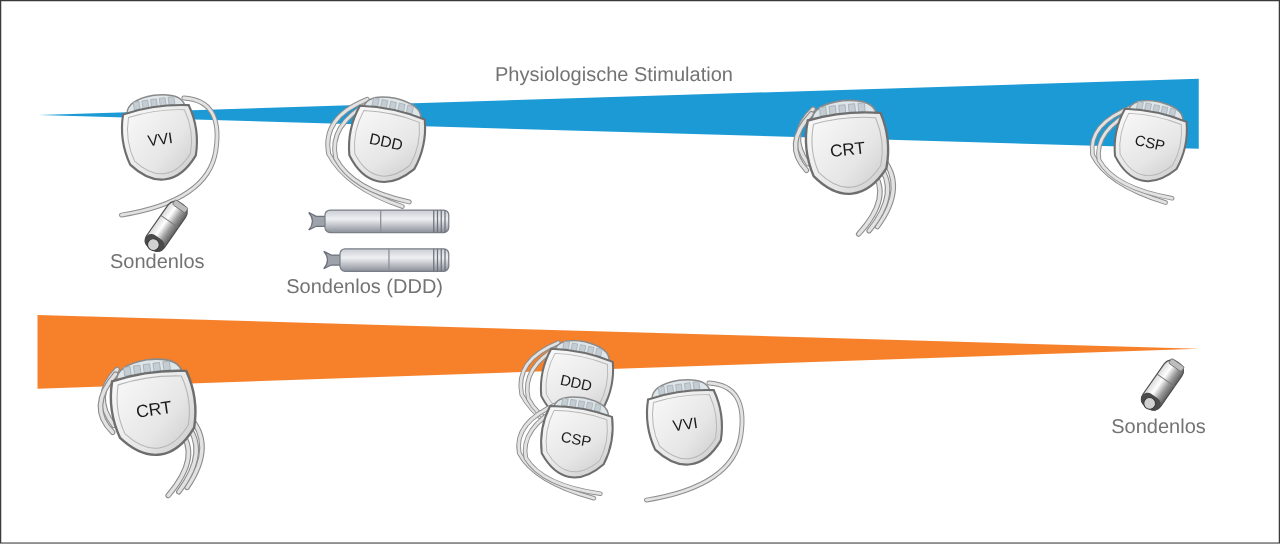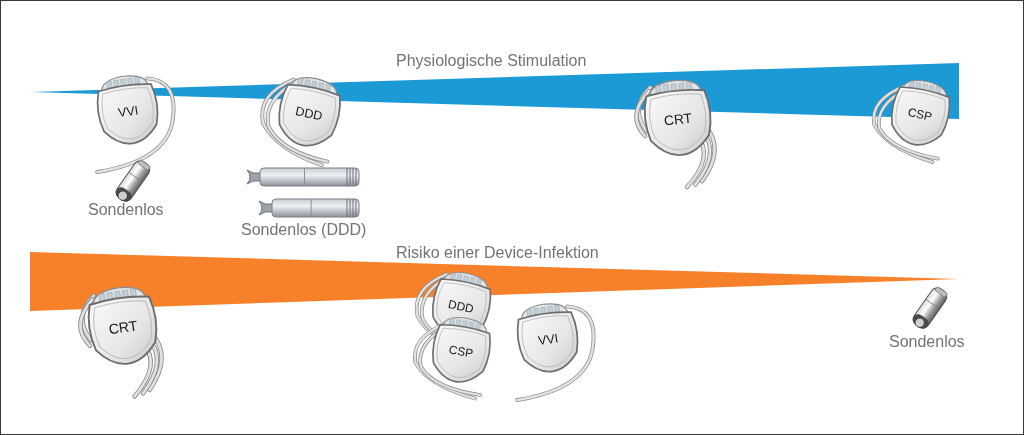--- a/index.html
+++ b/index.html
@@ -199,18 +199,17 @@
           <rect x="-28" y="-11" width="56" height="22" rx="9" fill="url(#capGrad)" stroke="#4d4d4d" stroke-width="1.2"></rect>
           <rect x="-28" y="-11" width="14" height="22" rx="7" fill="#4a4a4a"></rect>
           <circle cx="-23" cy="0" r="6" fill="#d0d0d0" stroke="#333" stroke-width="1"></circle>
           <line x1="6" y1="-11" x2="6" y2="11" stroke="#777" stroke-width="1"></line>
           <rect x="22" y="-8" width="6" height="16" rx="2" fill="#bdbdbd" stroke="#666" stroke-width="0.8"></rect>
         </g>
       </g>
   </svg>
 
   <div class="lbl" style="left:395px; top:52px;">Physiologische Stimulation</div>
-  <div class="lbl" style="left:395px; top:244px;">Risiko einer Device-Infektion</div>
 
   <div class="lbl" style="left:87px; top:201px;">Sondenlos</div>
-  <div class="lbl" style="left:240px; top:221px;">Sondenlos (DDD)</div>
+  <div class="lbl" style="left:228px; top:221px;">Sondenlos (DDD)</div>
   <div class="lbl" style="left:888px; top:333px;">Sondenlos</div>
 </div>
 
 </body></html>

